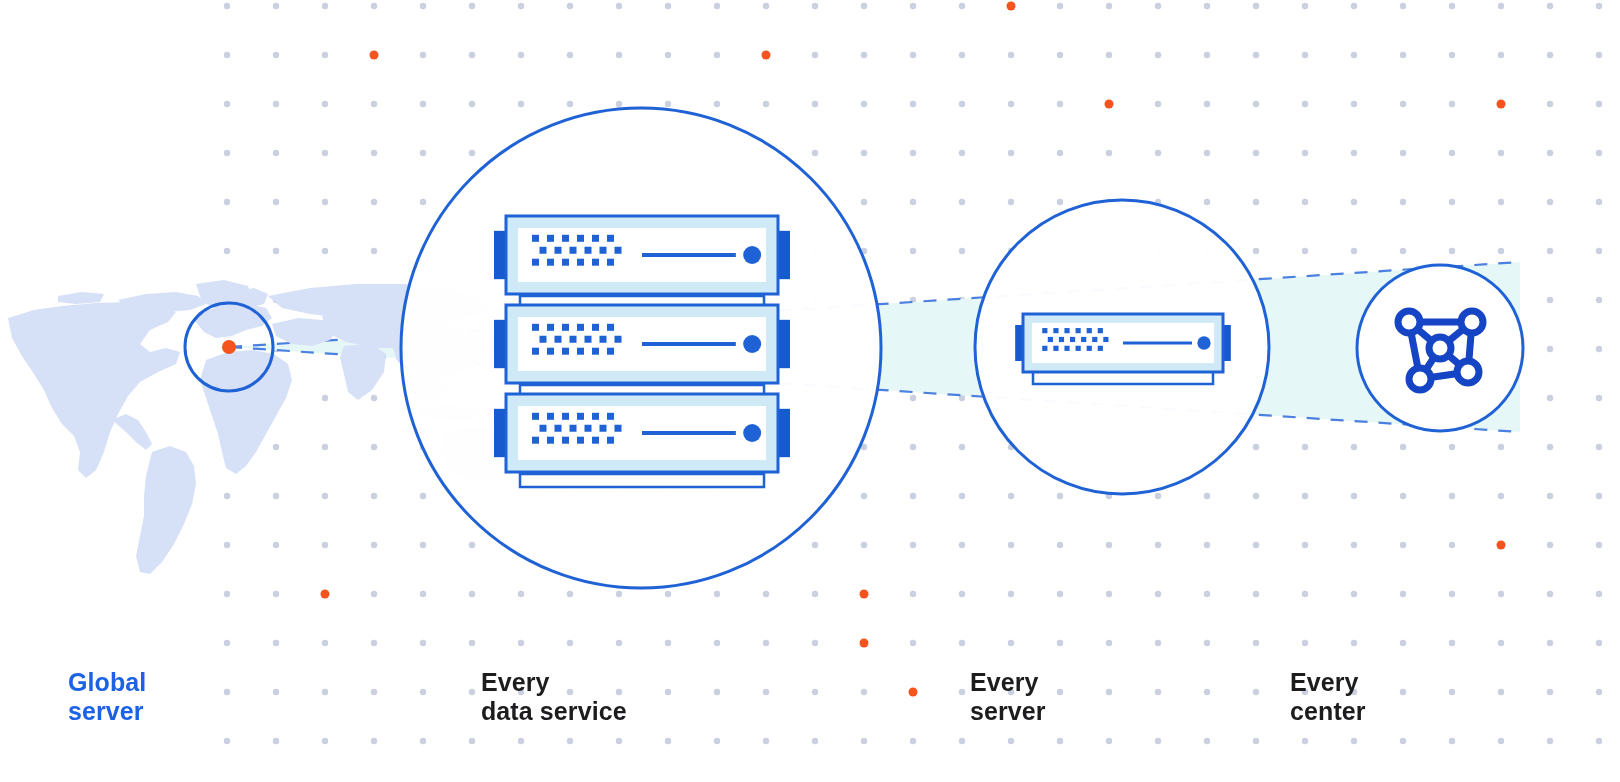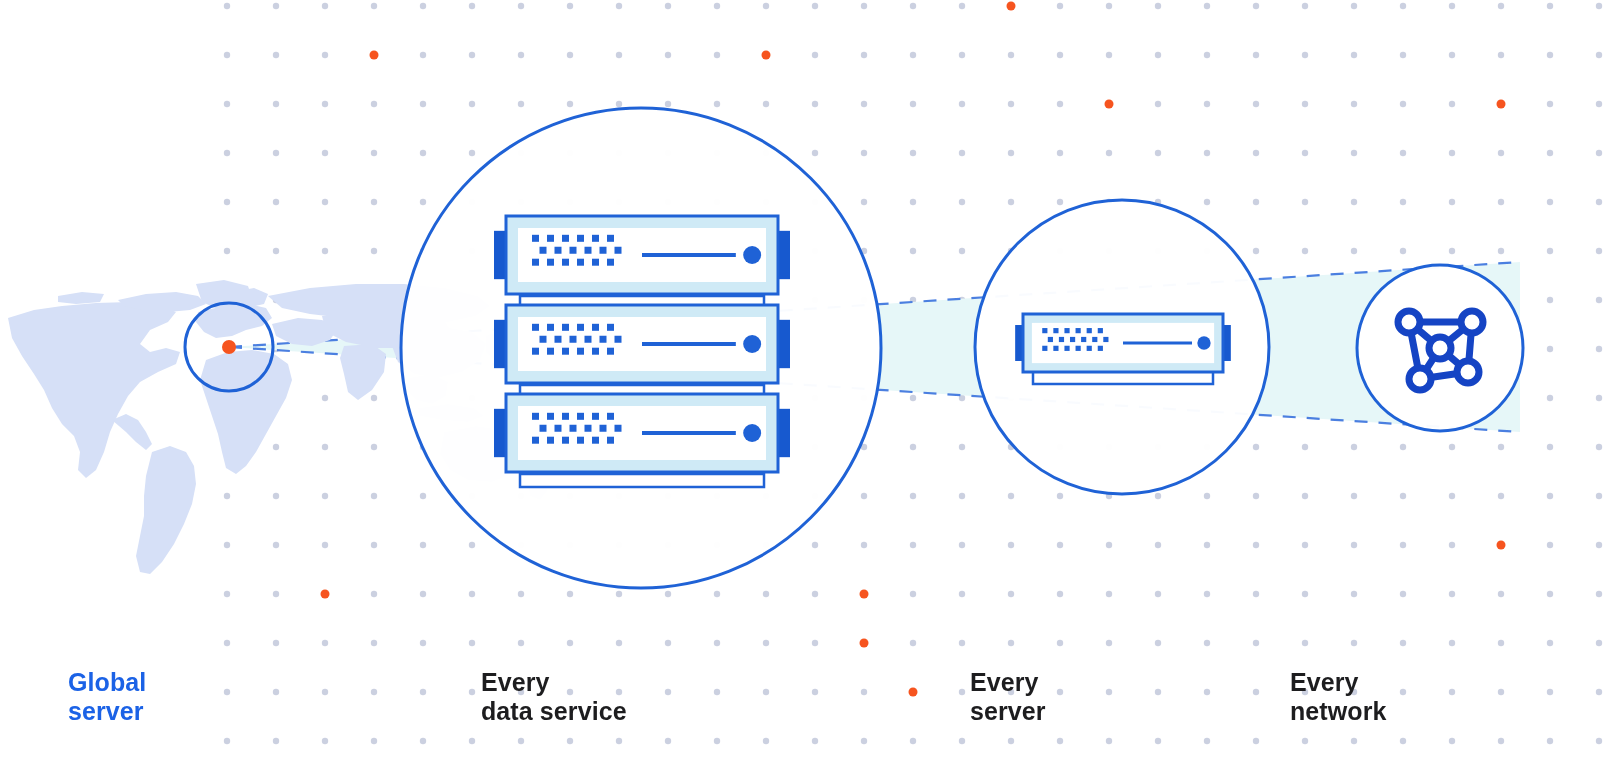--- a/index.html
+++ b/index.html
@@ -715,15 +715,15 @@
         <circle cx="1468" cy="372" r="11" fill="#ffffff" stroke="#1544c4" stroke-width="7"></circle>
       </g>
   </svg>
 
   <div class="label blue" id="label-0" style="left: 68px; top: 668px; width: 320px; color: rgb(27, 98, 230);"><span>Global</span><br><span>server</span></div>
 
   <div class="label dark" id="label-1" style="left: 481px; top: 668px; width: 320px; color: rgb(29, 29, 31);"><span>Every</span><br><span>data service</span></div>
 
   <div class="label dark" id="label-2" style="left: 970px; top: 668px; width: 320px; color: rgb(29, 29, 31);"><span>Every</span><br><span>server</span></div>
 
-  <div class="label dark" id="label-3" style="left: 1290px; top: 668px; width: 320px; color: rgb(29, 29, 31);"><span>Every</span><br><span>network</span></div>
+  <div class="label dark" id="label-3" style="left: 1290px; top: 668px; width: 320px; color: rgb(29, 29, 31);"><span>Every</span><br><span>center</span></div>
 
 </div>
 
 </body></html>

